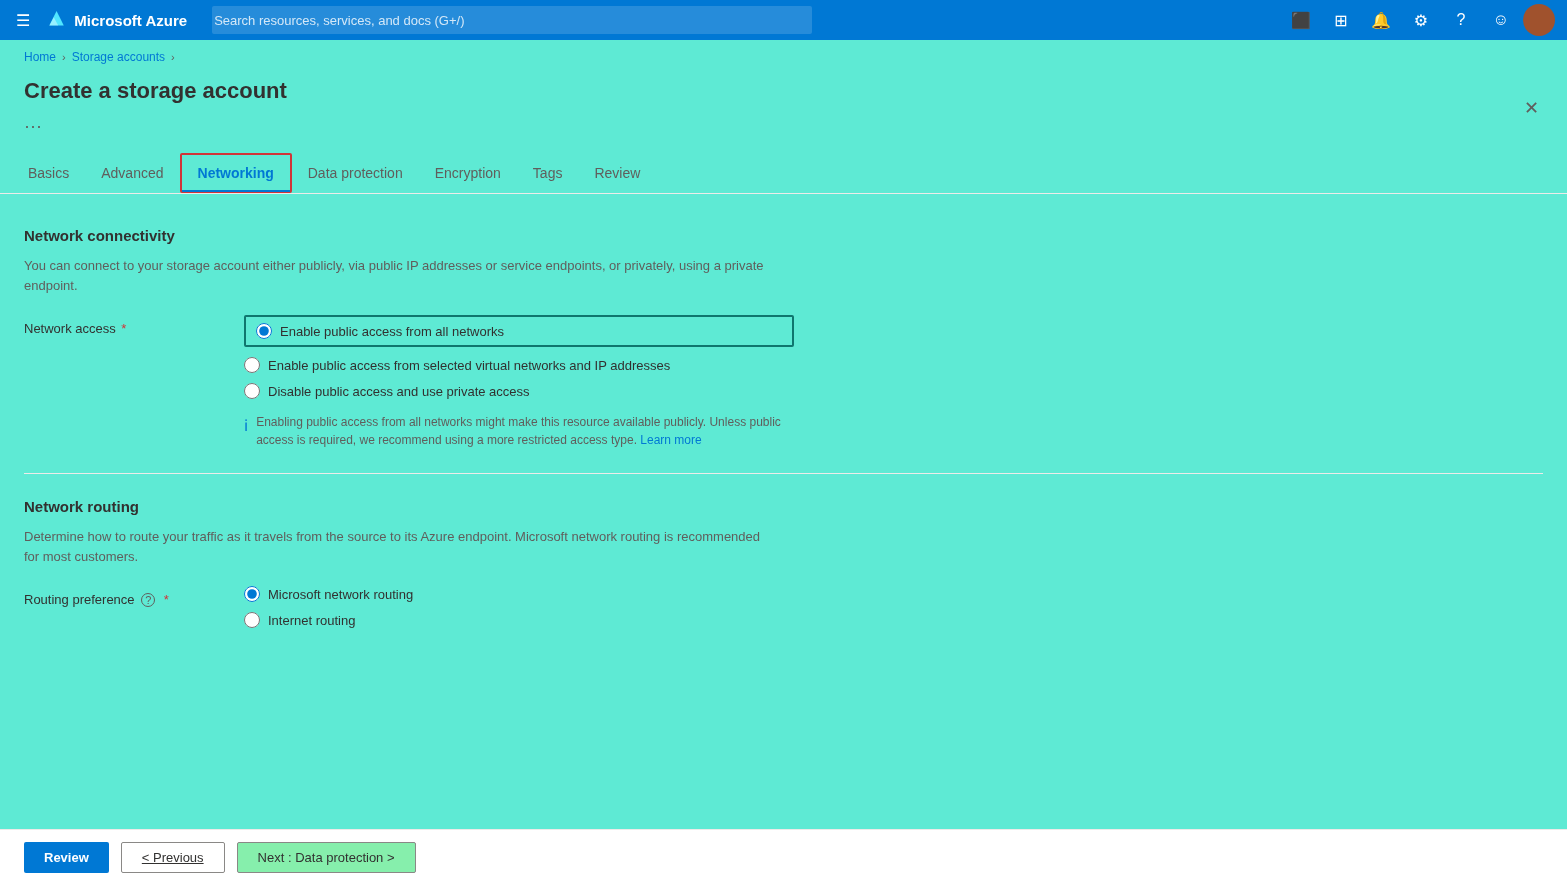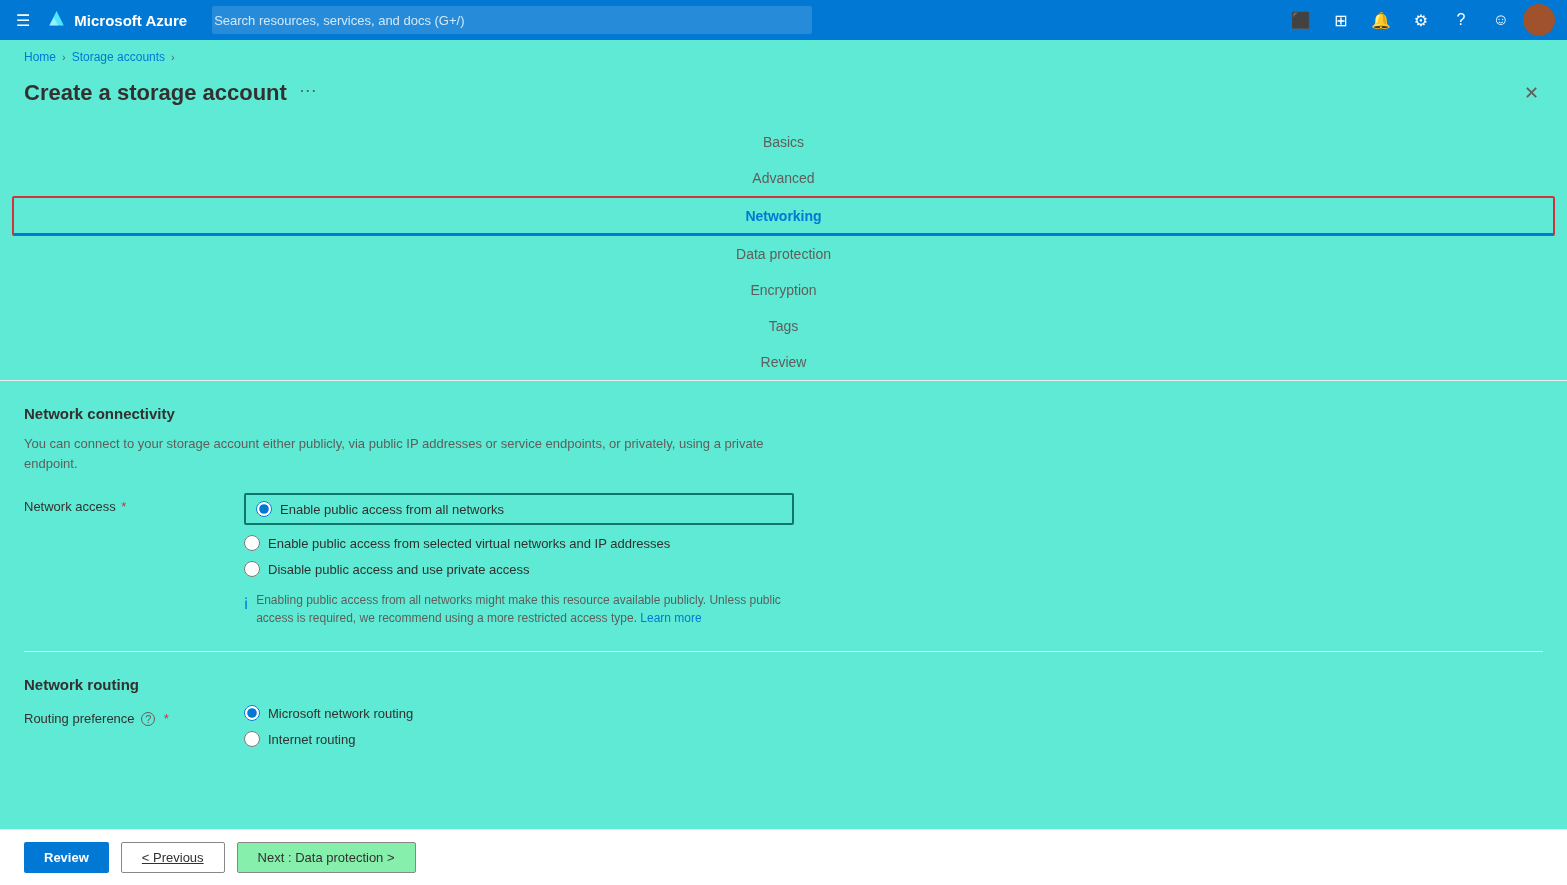--- a/index.html
+++ b/index.html
@@ -101,20 +101,21 @@
     
     .page-header {
       padding: 8px 24px 16px;
       display: flex;
       align-items: center;
       justify-content: space-between;
     }
     .page-title-row {
       display: flex;
       gap: 12px;
+      flex-direction: column;
     }
     .page-title {
       font-size: 22px;
       font-weight: 600;
       color: #323130;
     }
     .page-title-ellipsis {
       font-size: 18px;
       color: #605e5c;
       cursor: pointer;
@@ -124,22 +125,21 @@
       cursor: pointer;
       color: #605e5c;
       padding: 4px;
     }
 
     
     .tabs {
       display: flex;
       border-bottom: 1px solid #edebe9;
       padding: 0 12px;
-      margin-bottom: 0;
-      flex-direction: column;
+      margin-bottom: 9px;
     }
     .tab {
       padding: 10px 16px 10px;
       cursor: pointer;
       font-size: 14px;
       color: #605e5c;
       border: none;
       background: none;
       position: relative;
       white-space: nowrap;
@@ -409,20 +409,21 @@
           </div>
 
         </div>
       </div>
     </div>
 
     <div class="section-divider"></div>
 
     <div>
       <h2 class="section-title">Network routing</h2>
+      <p class="section-desc">Determine how to route your traffic as it travels from the source to its Azure endpoint. Microsoft network routing is recommended for most customers.</p>
 
       <div class="field-row">
         <div class="field-label">
           <span>Routing preference</span>
           <span style="display:inline-block;width:14px;height:14px;border-radius:50%;border:1px solid #605e5c;text-align:center;line-height:13px;font-size:11px;margin:0 3px;color:#605e5c;cursor:pointer;">?</span>
           <span class="required"> *</span>
         </div>
         <div class="radio-group">
 
           <label class="radio-option">

